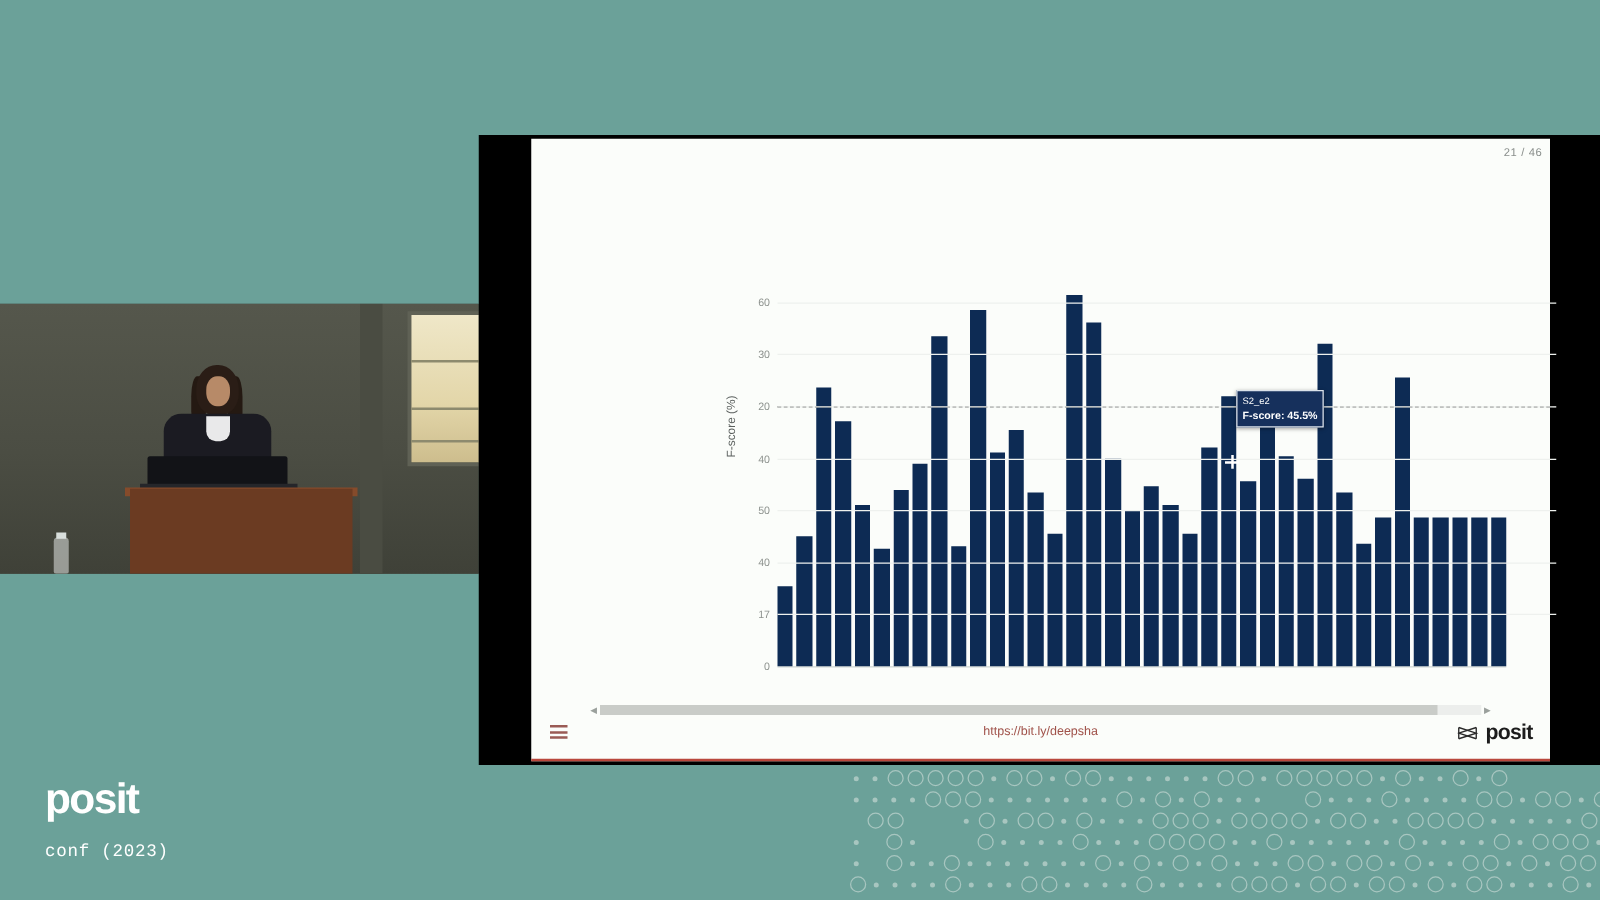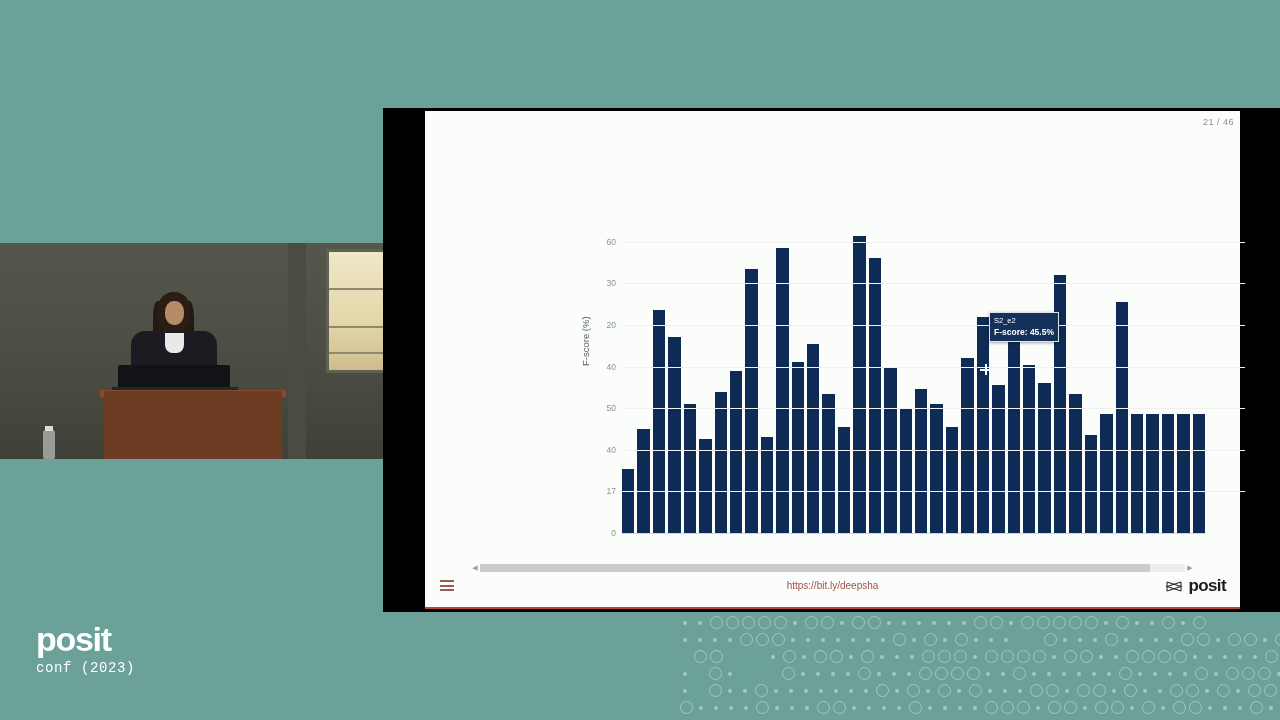--- a/index.html
+++ b/index.html
@@ -256,21 +256,21 @@
 
   
   #brand-logo {
     position: absolute;
     left: 36px; top: 622px;
   }
   #brand-logo .b1 {
     font-size: 34px; font-weight: bold; color: #ffffff; letter-spacing: -1.3px; line-height: 34px;
   }
   #brand-logo .b2 {
-    font-size: 14px; color: #ffffff; font-family: "Liberation Mono", monospace; letter-spacing: 0.6px; margin-top: 4px;
+    font-size: 14px; color: #ffffff; font-family: "Liberation Mono", monospace; letter-spacing: 0.6px; margin-top: 18px;
   }
   #dots {
     position: absolute;
     left: 680px; top: 616px;
     width: 600px; height: 104px;
     overflow: hidden;
   }
   #dots .row { position: absolute; left:0; display:flex; gap:0; }
   .dot-o {
     width: 13px; height: 13px; border-radius: 50%;

